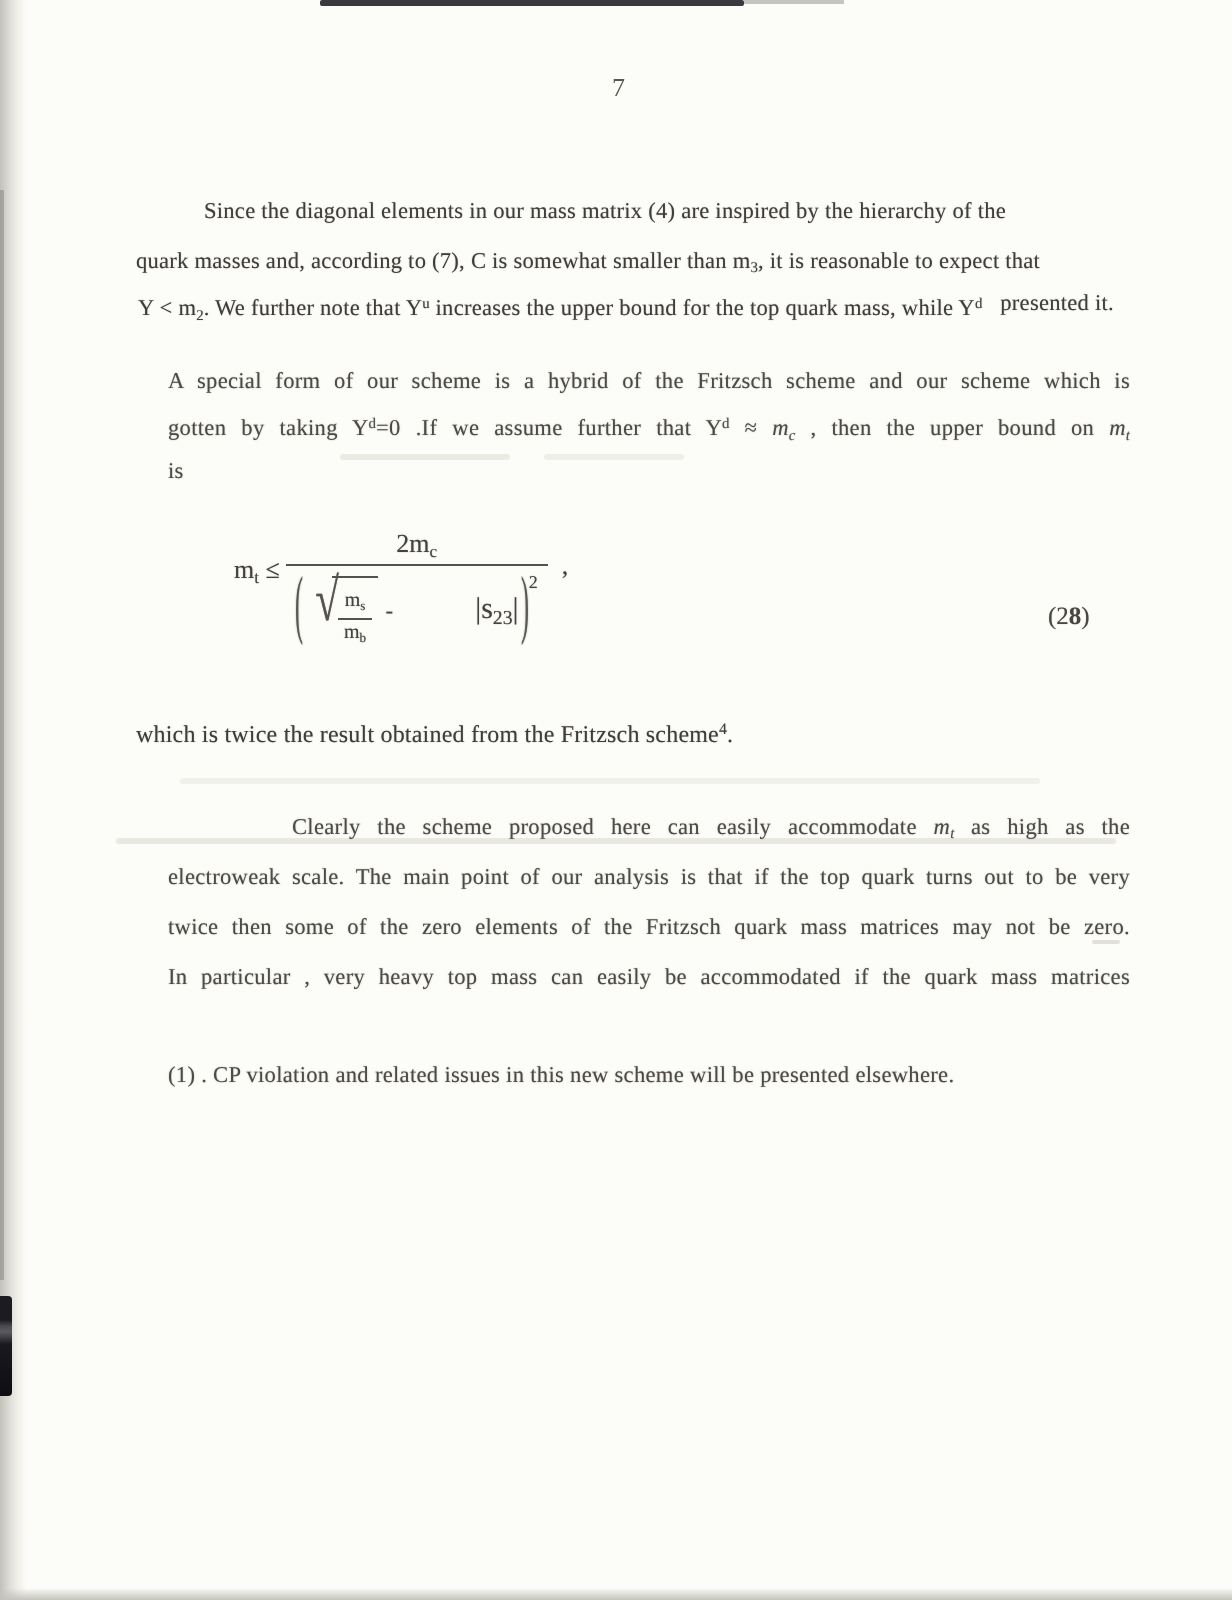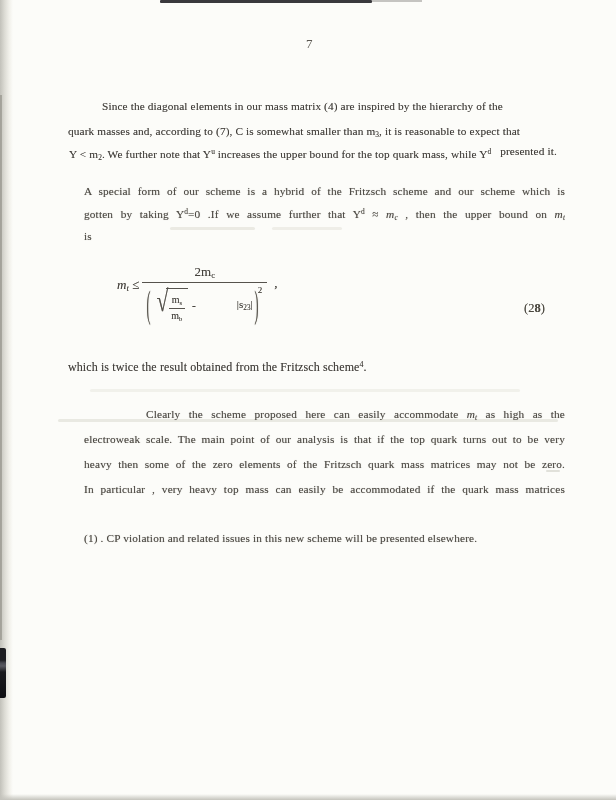--- a/index.html
+++ b/index.html
@@ -27,38 +27,38 @@
   .seg-sub{font-size:.66em; vertical-align:-0.28em; letter-spacing:0;}
   .seg-sup{font-size:.66em; vertical-align:.5em; letter-spacing:0;}
   .seg-i{font-style:italic;}
   .seg-b{font-weight:bold;}
   .seg-raised{position:relative; top:-3px; margin-left:9px;}
   .page-number{position:absolute; left:306px; top:36px; font-size:13px; color:#5a5751;}
   
   .equation{position:absolute; left:117px; top:264px; display:flex;
     align-items:flex-start; font-size:13px; color:var(--ink-eq);
     text-shadow:0 0 .6px rgba(69,66,61,.5);}
-  .eq-lhs{margin-top:13px; margin-right:3px;font-style:italic;}
+  .eq-lhs{margin-top:13px; margin-right:3px;}
   .eq-frac{display:inline-flex; flex-direction:column; align-items:center;}
   .eq-num{margin-bottom:2px; padding:0 6px;}
   .eq-den{display:inline-flex; align-items:center; border-top:1.2px solid #56534d;
           padding:5px 3px 0 3px;}
   .big-paren{display:inline-block; font-size:15px; font-weight:300;
           transform:scaleY(2.55) scaleX(.8); color:#5a574f; margin:0 1px;}
   .sqrt{display:inline-flex; align-items:flex-start;}
   .sqrt-sym{font-size:30px; line-height:1; font-weight:300;
           transform:scaleX(.72); transform-origin:right top;
           margin:-2px -3px 0 0; color:#56534d;}
   .sqrt-body{border-top:1.1px solid #56534d; padding:2px 3px 0 3px;}
   .mini-frac{display:inline-flex; flex-direction:column; align-items:center;
           font-size:10px; line-height:1.15;}
   .mini-num{border-bottom:1px solid #56534d; padding:0 3px 1px 3px;}
   .mini-den{padding-top:1px;}
   .eq-minus{margin:0 4px; font-size:11.5px;}
-  .eq-abs{font-size:11px;padding-left:37px;}
+  .eq-abs{font-size:15px;padding-left:37px;}
   .eq-exp{font-size:9px; position:relative; top:-15px; left:-2px;}
   .eq-comma{margin-top:11px; margin-left:7px;}
   .eq-number{position:absolute; left:524px; top:301px; font-size:12.5px;
           color:#4a473f; text-shadow:0 0 .5px rgba(74,71,63,.5);}
   
   .artifact{position:absolute;}
   .edge-left{left:0; top:0; width:13px; height:100%;
     background:linear-gradient(90deg,#c2c1ba 0%,#dcdbd4 35%,#f1f0ea 70%,rgba(252,252,249,0) 100%);}
   .edge-left-line{left:0; top:95px; width:2px; height:545px; background:#88867e; opacity:.55;}
   .edge-bottom{left:0; bottom:0; width:100%; height:6px;
@@ -123,17 +123,17 @@
       </span>
     </span>
     <span class="eq-comma">,</span>
   </div>
   <div class="eq-number"><span>(2</span><span class="seg-b">8</span><span>)</span></div>
 
   <div class="tl f1b" style="left:68px; top:360px;"><span>which is twice the result obtained from the Fritzsch scheme</span><span class="seg-sup">4</span><span>.</span></div>
 
   <div class="tl f2 just w-full" style="left:68px;  top:432px;"><span>electroweak scale. The main point of our analysis is that if the top quark turns out to be very</span></div>
   <div class="tl f2 just w-ind" style="left:130px; top:407px;"><span>Clearly the scheme proposed here can easily accommodate </span><span class="seg-i">m</span><span class="seg-i seg-sub">t</span><span> as high as the</span></div>
-  <div class="tl f2 just w-full" style="left:68px;  top:457px;"><span>heavy then some of the zero elements of the Fritzsch quark mass matrices may not be zero.</span></div>
+  <div class="tl f2 just w-full" style="left:68px;  top:457px;"><span>twice then some of the zero elements of the Fritzsch quark mass matrices may not be zero.</span></div>
   <div class="tl f2 just w-full" style="left:68px;  top:482px;"><span>In particular , very heavy top mass can easily be accommodated if the quark mass matrices</span></div>
   <div class="tl f2" style="left:68px; top:531px;"><span>(1) . CP violation and related issues in this new scheme will be presented elsewhere.</span></div>
 
 </div>
 
 </body></html>

